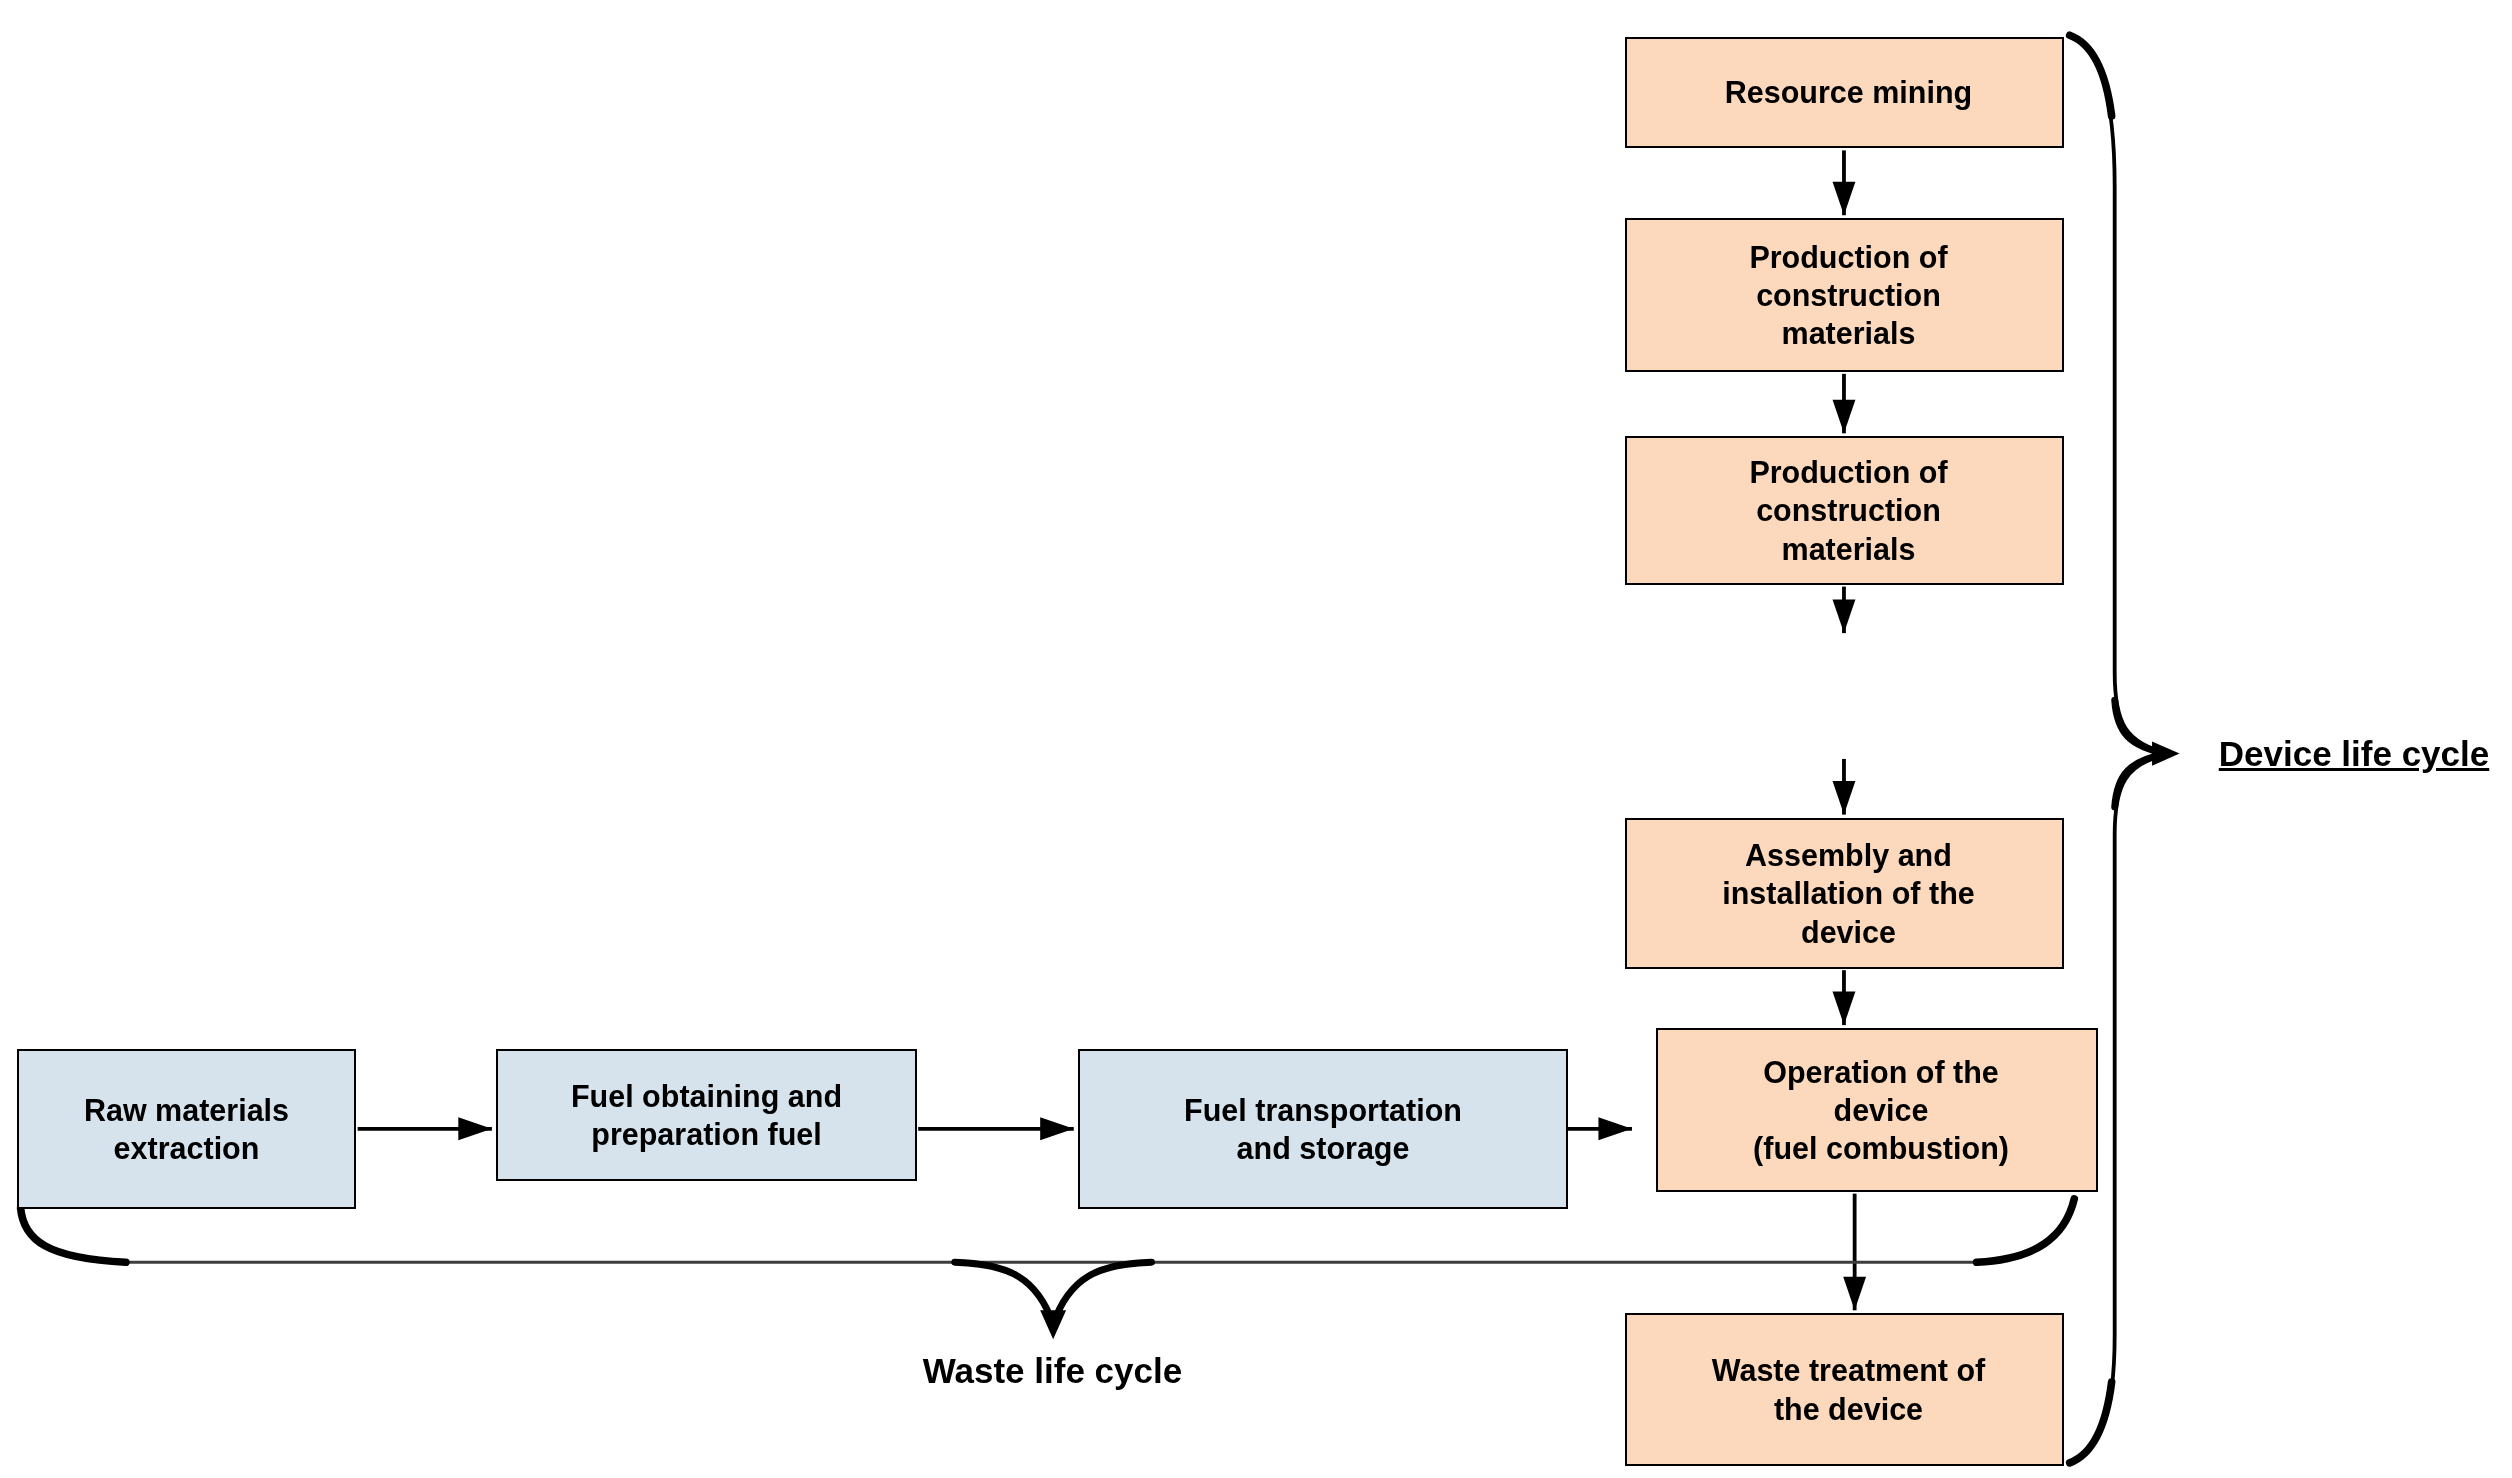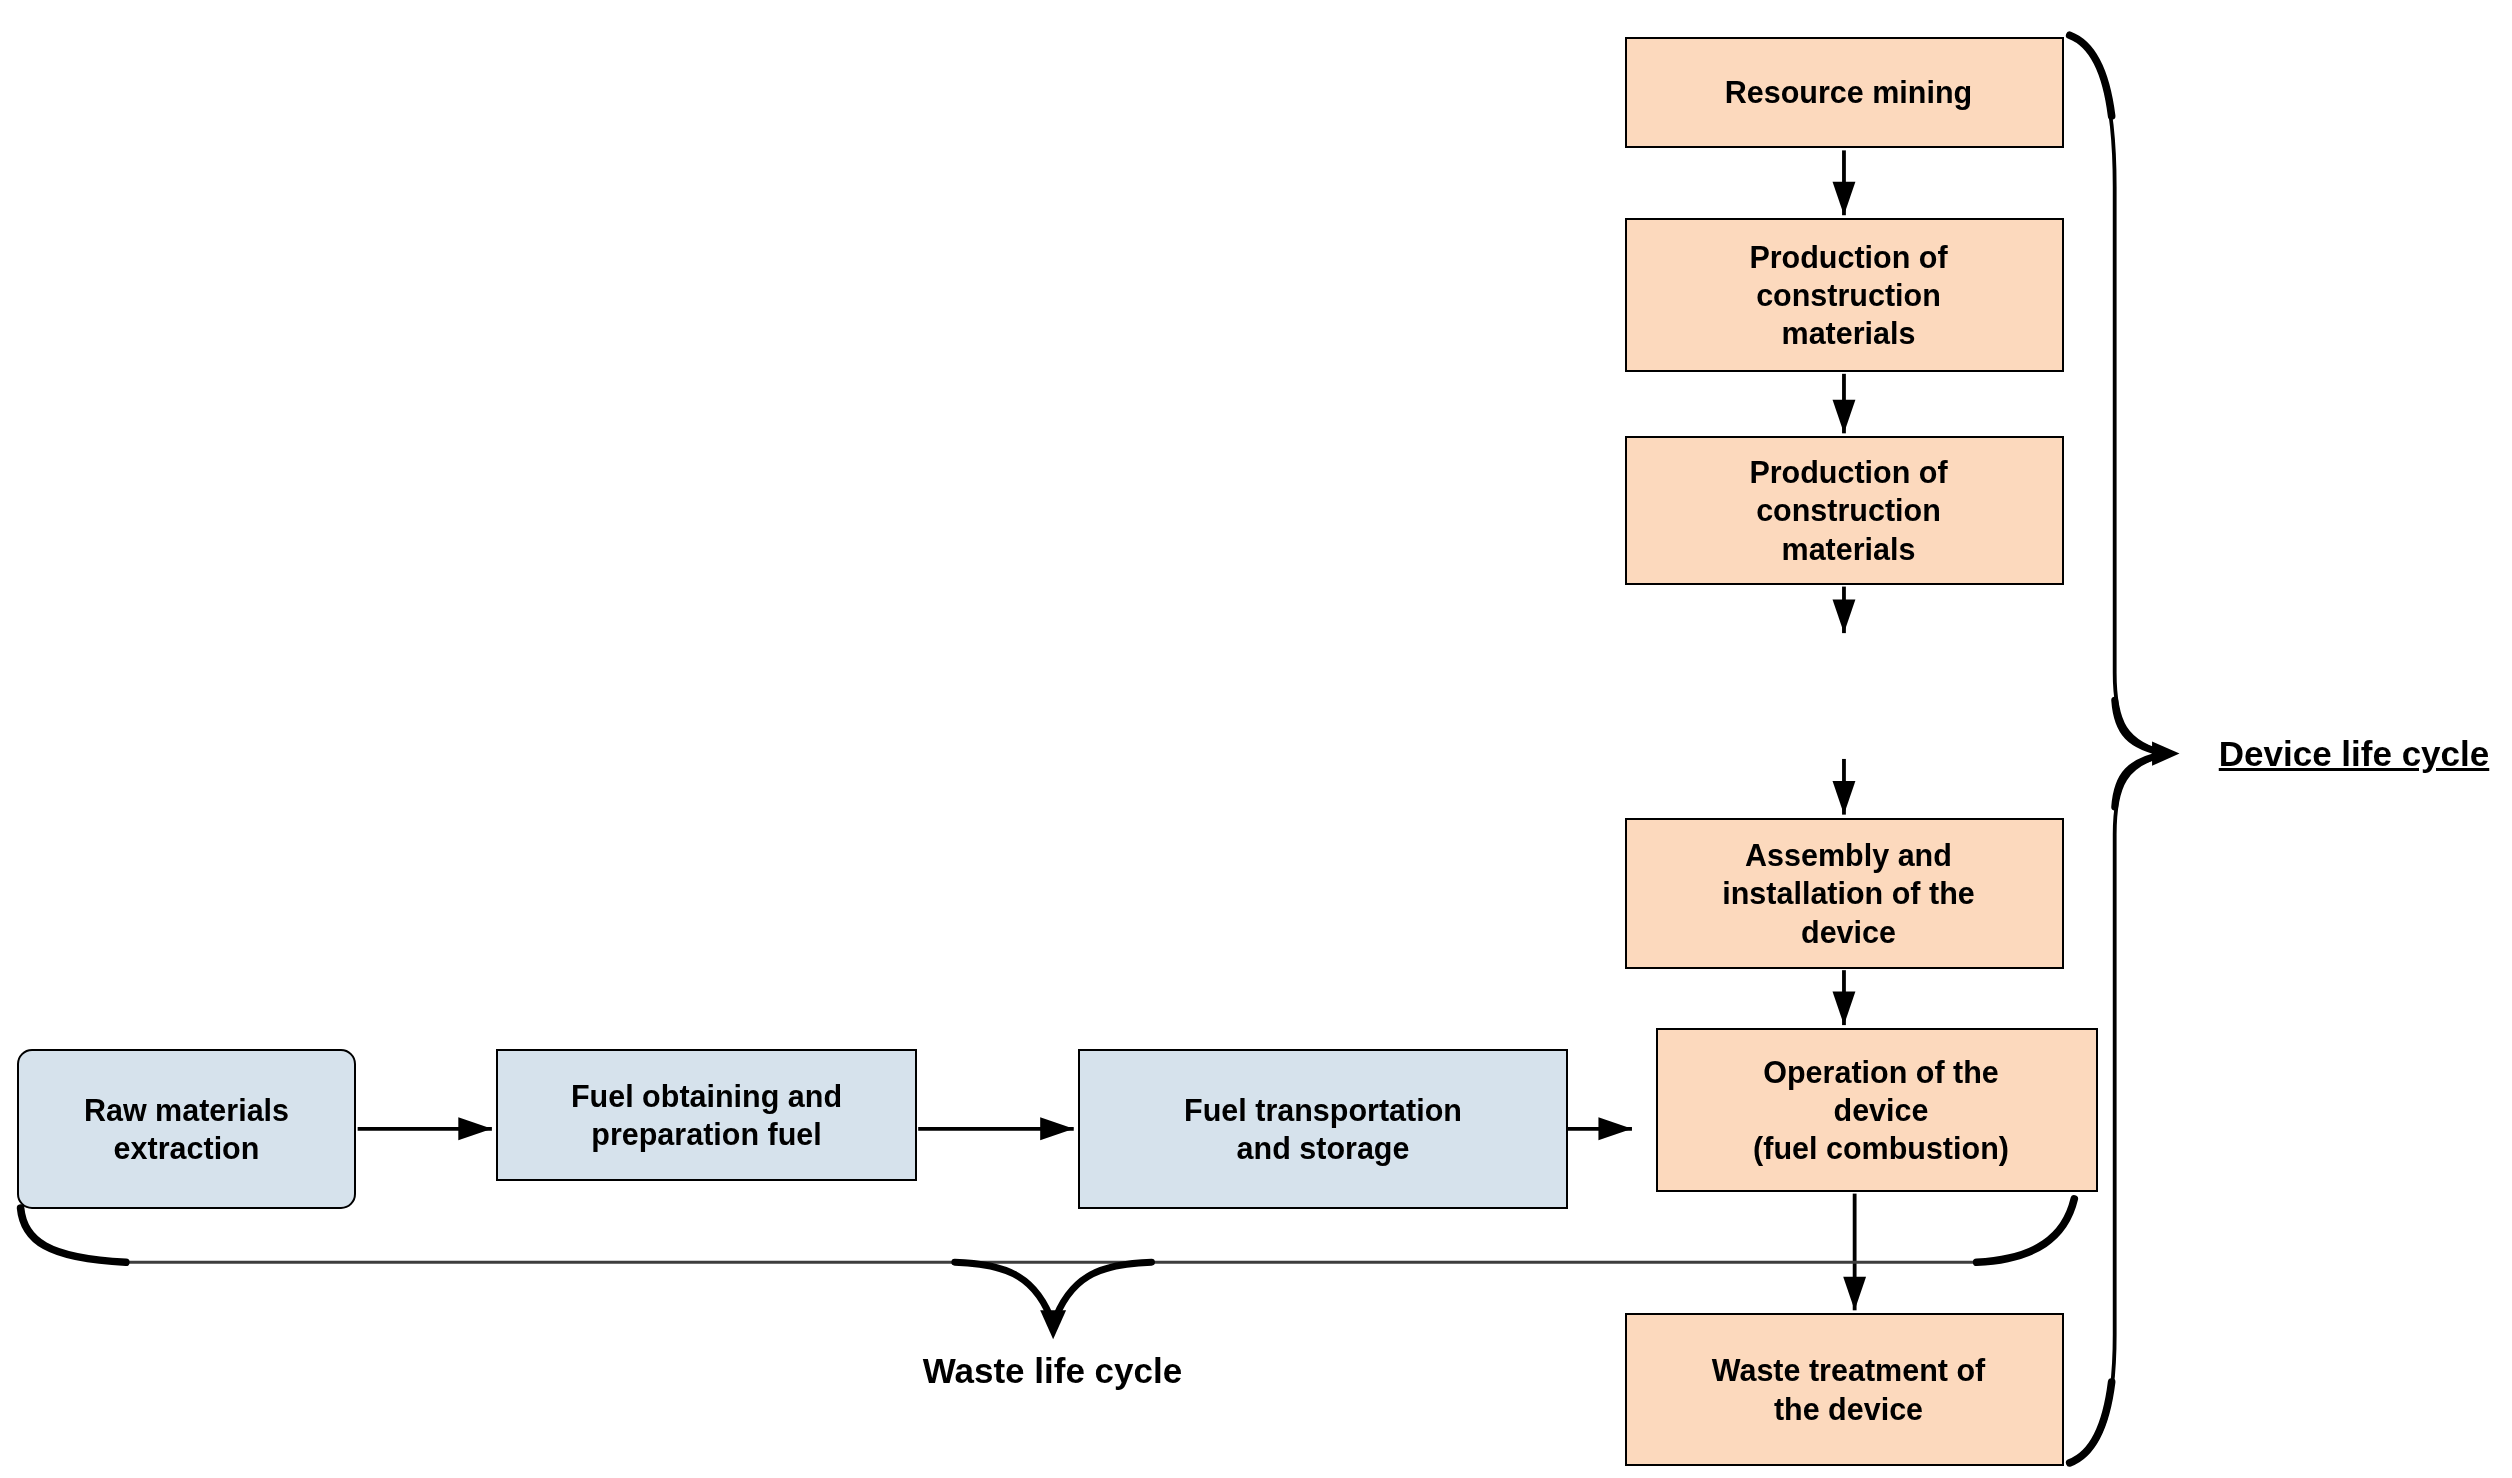--- a/index.html
+++ b/index.html
@@ -130,21 +130,21 @@
     <span class="lbl">Operation of the
 device
 (fuel combustion)</span>
   </div>
 
   <div class="box orange" style="left:1625px; top:1313px; width:439px; height:153px;">
     <span class="lbl">Waste treatment of
 the device</span>
   </div>
 
-  <div class="box blue" style="left:17px; top:1049px; width:339px; height:160px;border-radius:15px;">
+  <div class="box blue" style="left:17px; top:1049px; width:339px; height:160px;">
     <span class="lbl">Raw materials
 extraction</span>
   </div>
 
   <div class="box blue" style="left:496px; top:1049px; width:421px; height:132px;">
     <span class="lbl">Fuel obtaining and
 preparation fuel</span>
   </div>
 
   <div class="box blue" style="left:1078px; top:1049px; width:490px; height:160px;">

